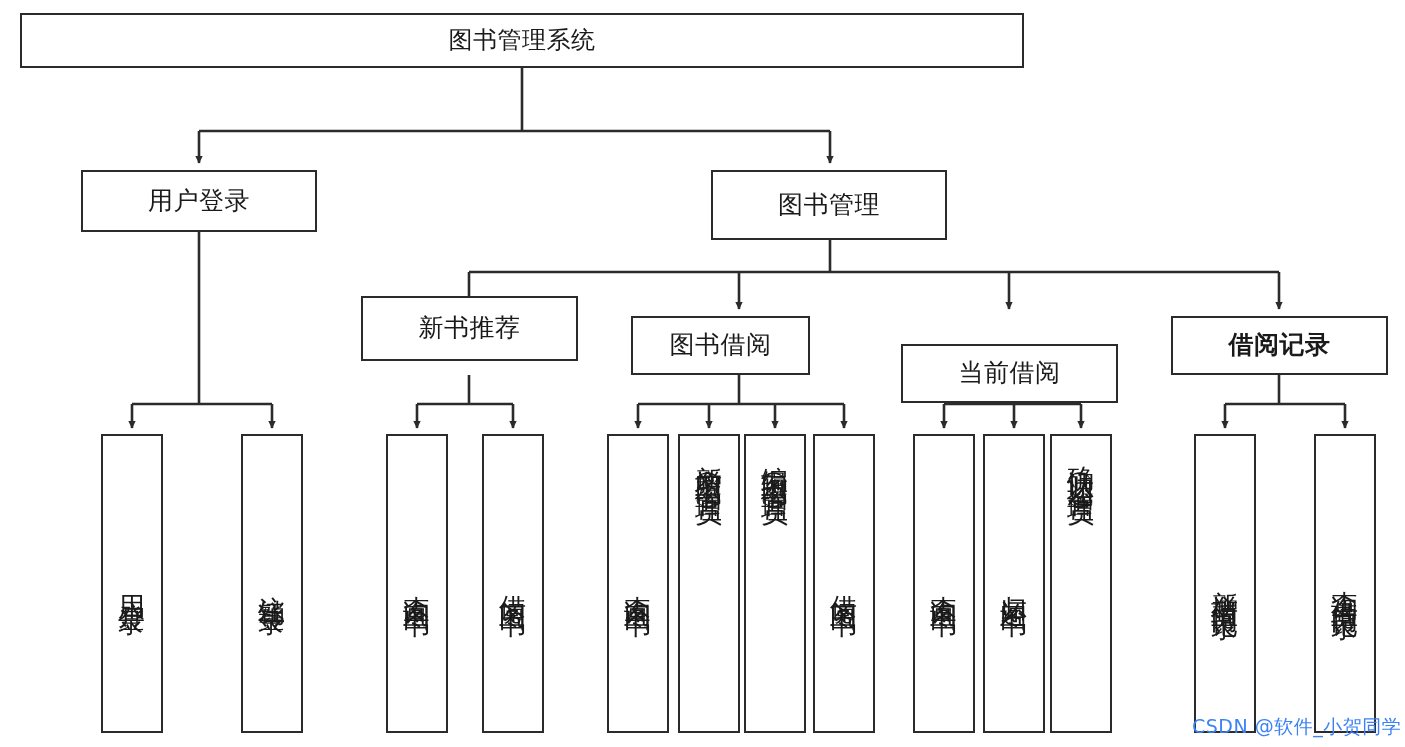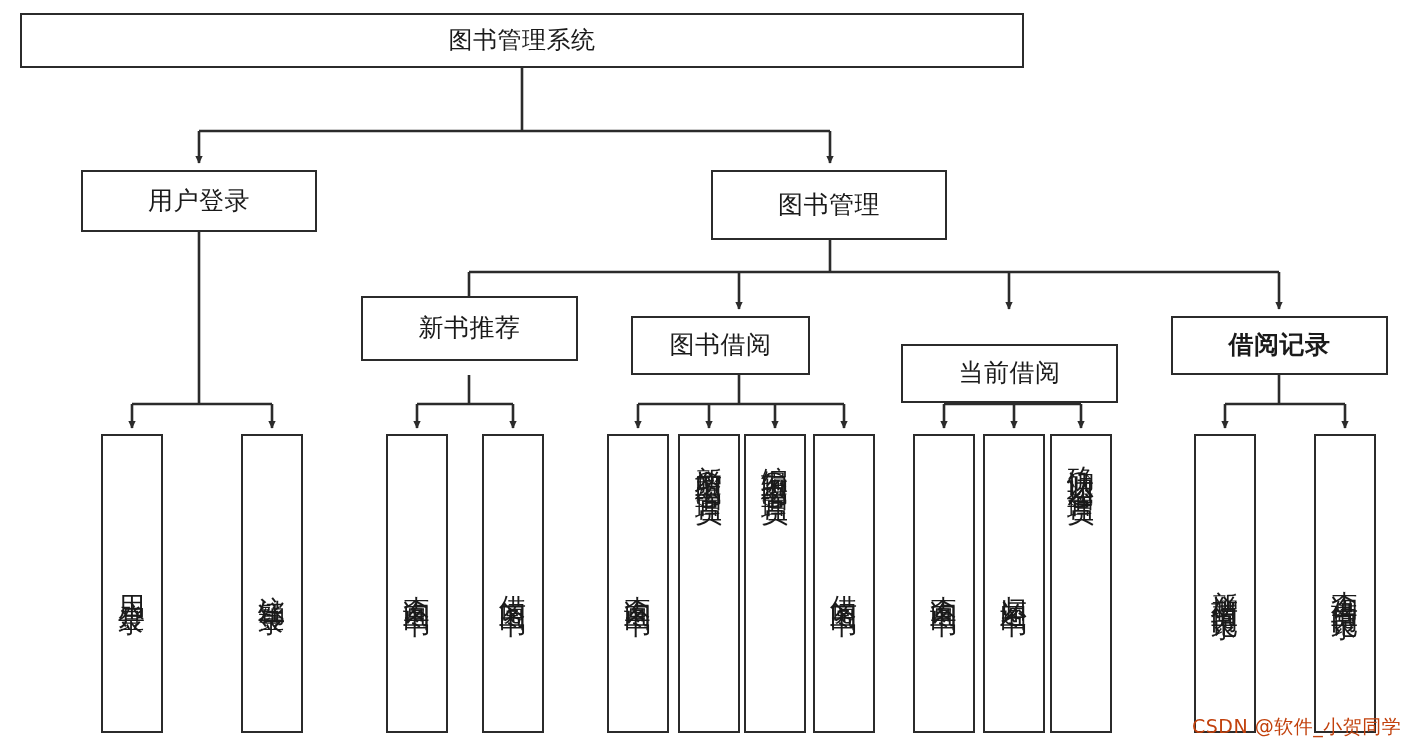--- a/index.html
+++ b/index.html
@@ -66,21 +66,21 @@
   }
   .node.vert.mid {
     align-items: center;
     padding-top: 0;
   }
   .watermark {
     position: absolute;
     left: 1192px;
     top: 714px;
     font-size: 19px;
-    color: #c2410c;
+    color: #3b82f6;
     white-space: nowrap;
     z-index: 3;
     letter-spacing: 0.5px;
   }
 </style>
 </head>
 <body>
 
 <div id="canvas">
 

